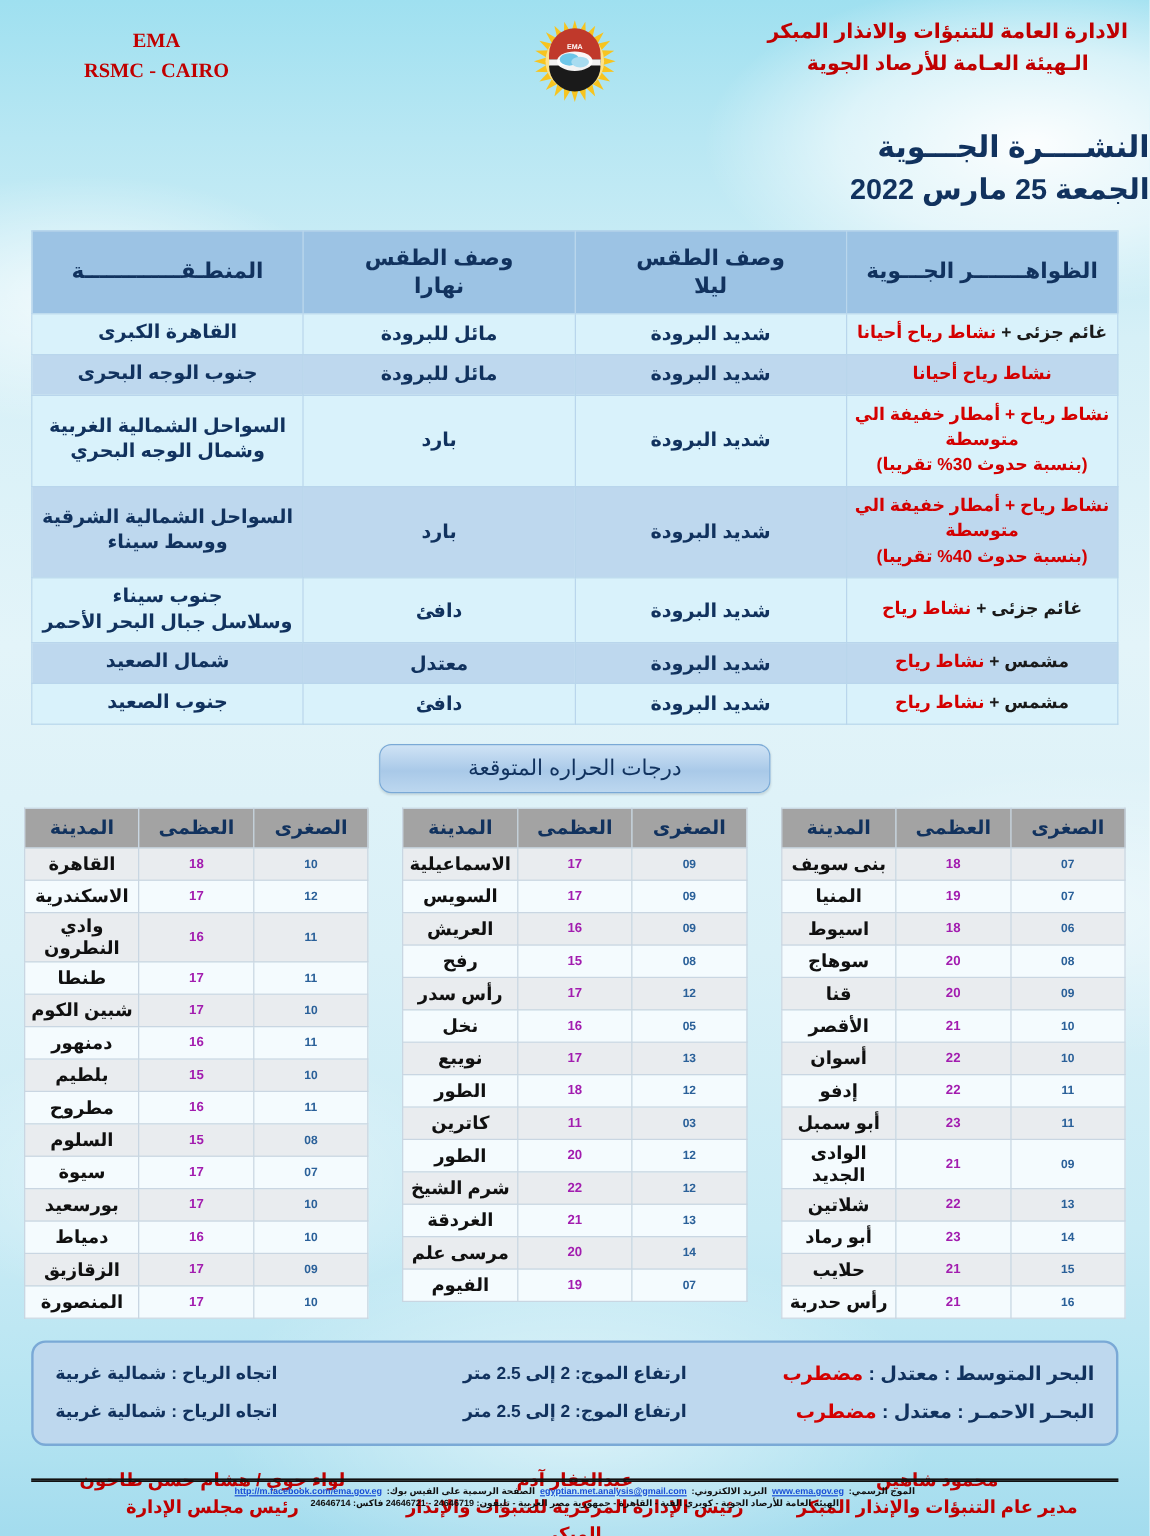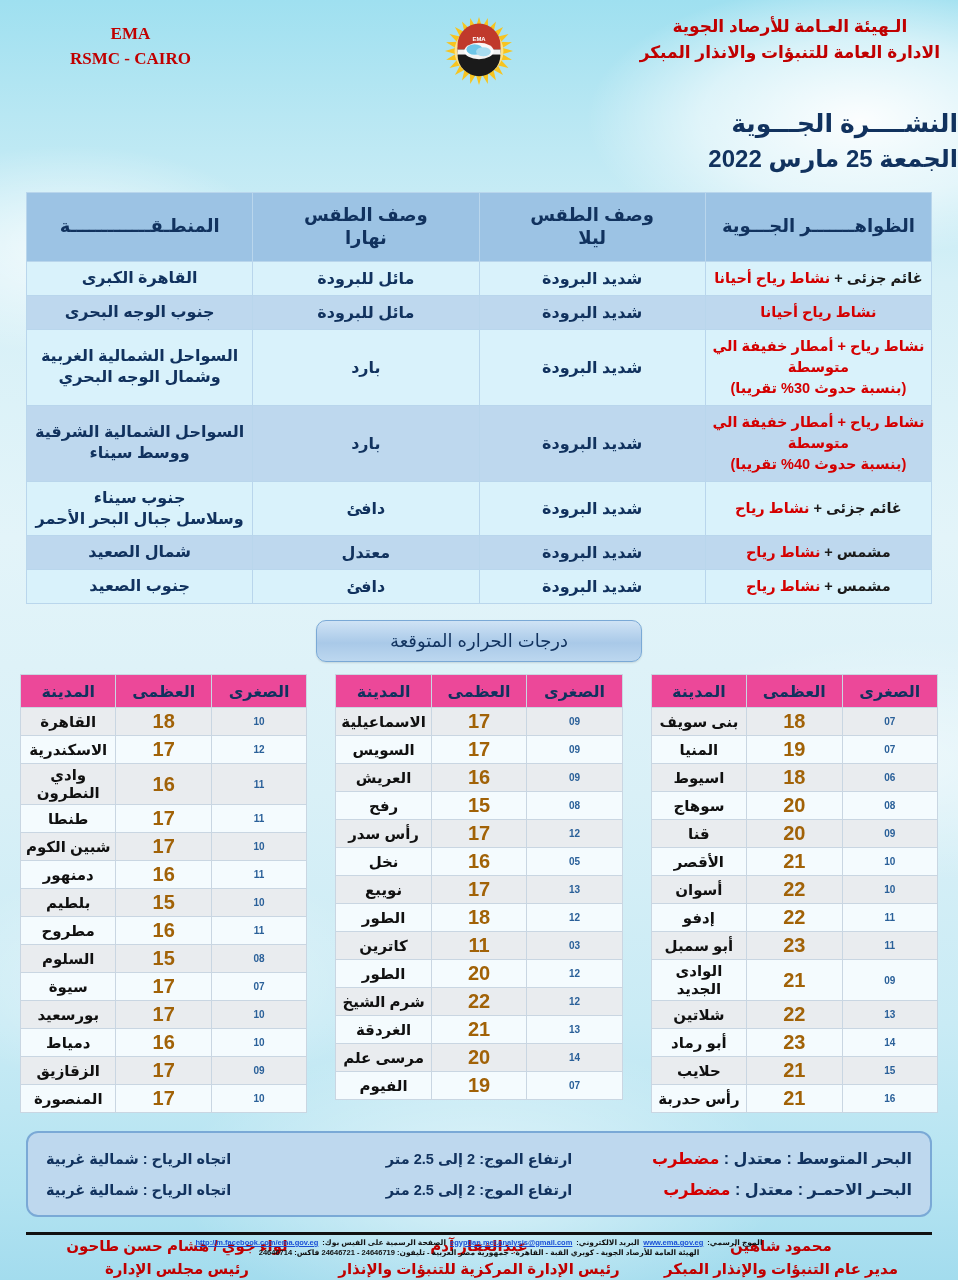--- a/index.html
+++ b/index.html
@@ -71,26 +71,26 @@
     color:#11325e;font-weight:normal;font-size:18px;
     box-shadow:0 1px 2px rgba(0,0,0,.12);
   }
 
   
   .temps{display:flex;justify-content:space-between;margin:12px 20px 0 20px;gap:28px;}
   .tcol{flex:1 1 0;}
   table.tt{width:100%;table-layout:fixed;border:1px solid #8fb8dd;}
   table.tt th,table.tt td{border:1px solid #c9d6e2;text-align:center;padding:2px 3px;height:22px;}
   table.tt thead th{
-    background:#ec4899;color:#11325e;font-weight:bold;font-size:16px;height:28px;
+    background:#a3a3a3;color:#11325e;font-weight:bold;font-size:16px;height:28px;
   }
   table.tt tbody tr:nth-child(odd) td{background:#e9ecef;}
   table.tt tbody tr:nth-child(even) td{background:#f4fbfe;}
   td.city{color:#101010;font-weight:bold;font-size:15px;width:46%;}
-  td.tmax{color:#a16207;font-weight:bold;font-size:20px;width:27%;font-family:"Liberation Sans",sans-serif;}
+  td.tmax{color:#a21caf;font-weight:bold;font-size:11px;width:27%;font-family:"Liberation Sans",sans-serif;}
   td.tmin{color:#2a6099;font-weight:bold;font-size:10px;width:27%;font-family:"Liberation Sans",sans-serif;}
 
   
   .seas{
     margin:18px 26px 0 26px;border:2px solid #7aa9d6;border-radius:12px;
     background:#bed8ee;padding:10px 14px;
   }
   .sea-row{display:flex;align-items:center;padding:6px 4px;}
   .sea-name{width:33%;color:#11325e;font-weight:bold;font-size:16px;text-align:right;white-space:nowrap;}
   .sea-name .state-lbl{color:#11325e;}
@@ -114,22 +114,22 @@
   .foot-line a,.foot-line .lnk{color:#1a4fd6;text-decoration:underline;}
   .foot-line .seg{margin:0 2px;}
 </style>
 </head>
 <body>
 
 <div class="page">
 
   <div class="hdr">
     <div class="hdr-right">
+      <div>الادارة العامة للتنبؤات والانذار المبكر</div>
       <div>الـهيئة العـامة للأرصاد الجوية</div>
-      <div>الادارة العامة للتنبؤات والانذار المبكر</div>
     </div>
 
     <svg class="logo" viewBox="0 0 120 100">
       <g transform="translate(60,50)">
         <g fill="#f7c41f">
           <g id="ray">
               <polygon points="0,-46 4.5,-31 -4.5,-31"></polygon>
             </g>
           <use href="#ray" transform="rotate(15)"></use>
             <use href="#ray" transform="rotate(30)"></use>

